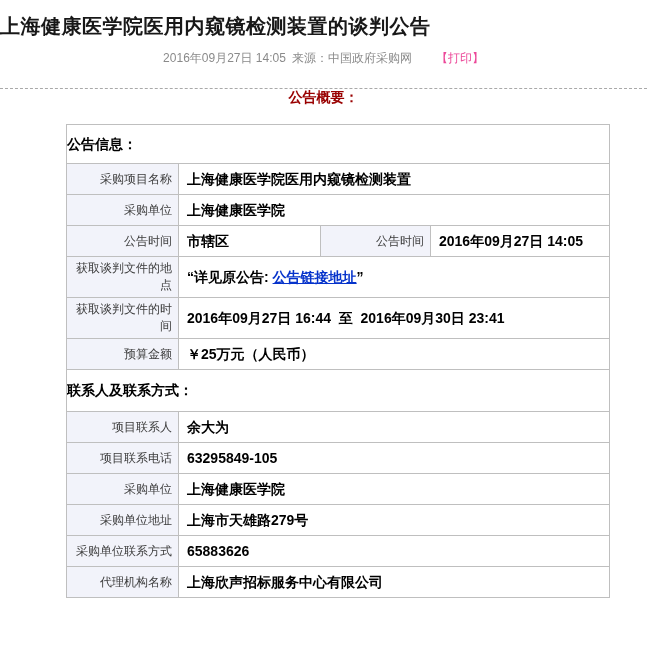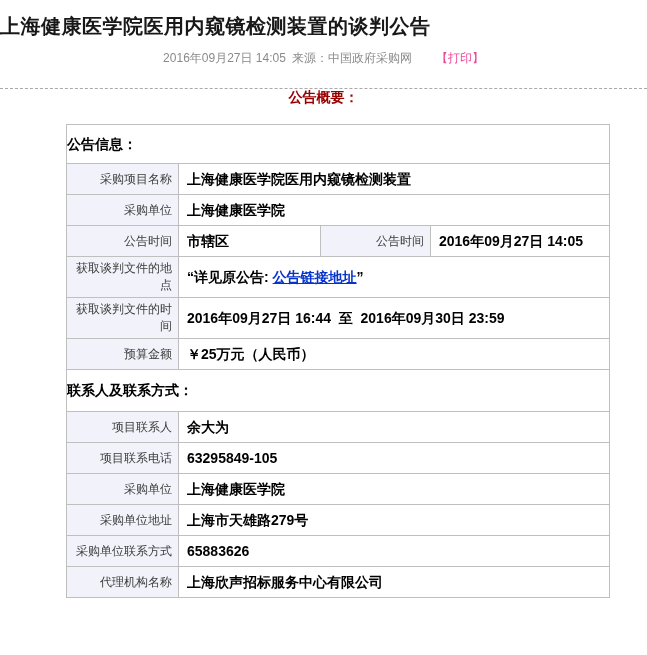--- a/index.html
+++ b/index.html
@@ -150,21 +150,21 @@
       <td class="val">市辖区</td>
       <td class="lbl">公告时间</td>
       <td class="val">2016年09月27日 14:05</td>
     </tr>
     <tr>
       <td class="lbl">获取谈判文件的地点</td>
       <td class="val" colspan="3"><span>“详见原公告: </span><a class="doc-link">公告链接地址</a><span>”</span></td>
     </tr>
     <tr>
       <td class="lbl">获取谈判文件的时间</td>
-      <td class="val" colspan="3">2016年09月27日 16:44  至  2016年09月30日 23:59</td>
+      <td class="val" colspan="3">2016年09月27日 16:44  至  2016年09月30日 23:41</td>
     </tr>
     <tr>
       <td class="lbl">预算金额</td>
       <td class="val" colspan="3">￥25万元（人民币）</td>
     </tr>
     <tr>
       <td class="group-header tall" colspan="4">联系人及联系方式：</td>
     </tr>
     <tr>
       <td class="lbl">项目联系人</td>

